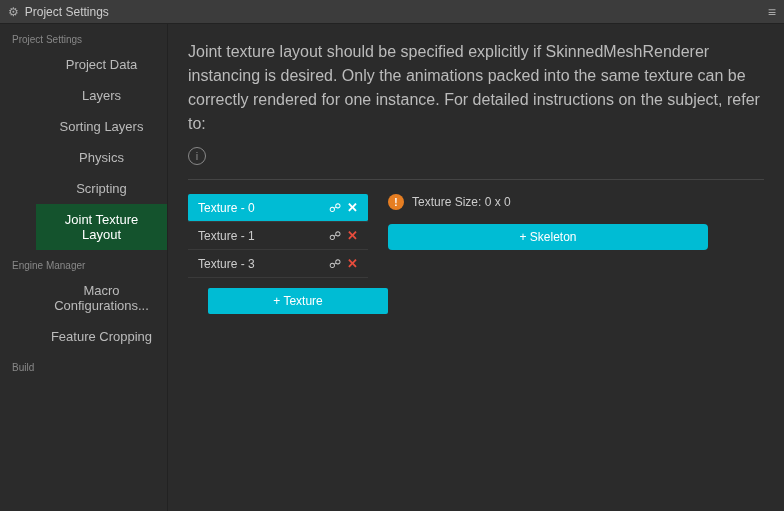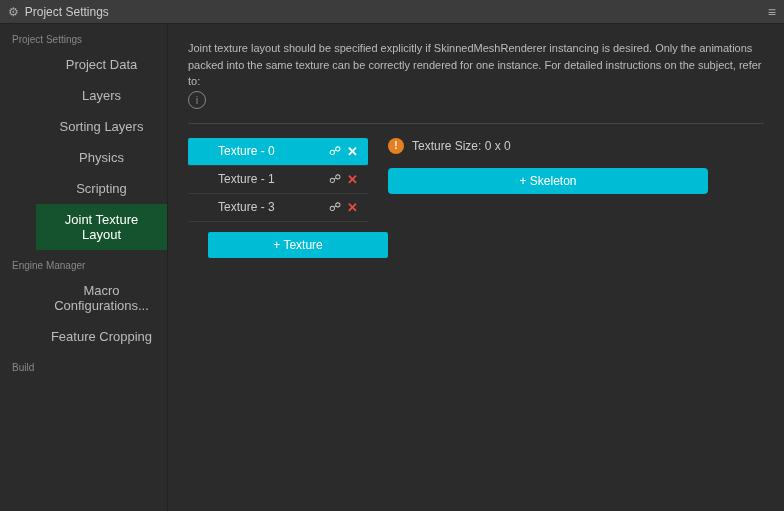--- a/index.html
+++ b/index.html
@@ -78,23 +78,24 @@
 
     
     .content {
       flex: 1;
       background: #2b2b2b;
       padding: 16px 20px;
       overflow-y: auto;
     }
 
     .description-text {
-      font-size: 11px;
+      font-size: 16px;
       color: #bbb;
       line-height: 1.5;
+      margin-bottom: 10px;
     }
 
     .info-icon {
       display: inline-flex;
       align-items: center;
       justify-content: center;
       width: 18px;
       height: 18px;
       border: 1px solid #888;
       border-radius: 50%;
@@ -132,21 +133,20 @@
       border-bottom: 1px solid #3a3a3a;
       cursor: pointer;
     }
     .texture-item.selected {
       background: #00bcd4;
       color: #fff;
       border-radius: 2px;
     }
     .texture-item-label {
       flex: 1;
-      margin-left: 20px;
     }
     .texture-item-icons {
       display: flex;
       gap: 6px;
       align-items: center;
     }
     .icon-edit {
       font-size: 12px;
       color: #ccc;
       cursor: pointer;

